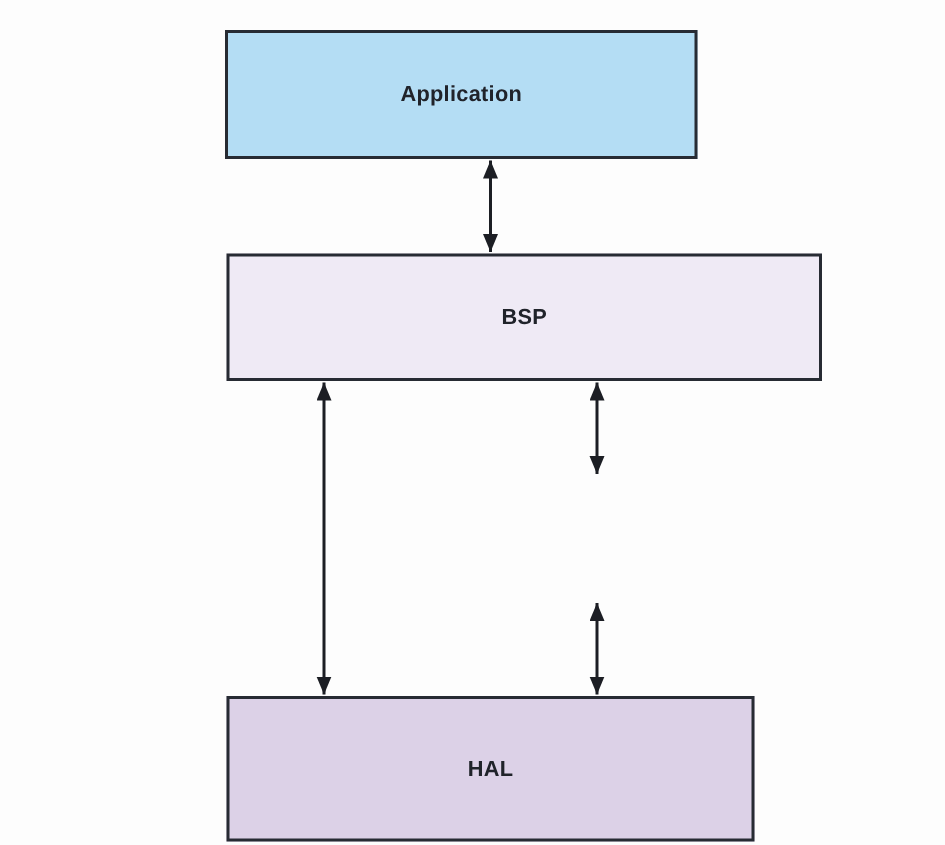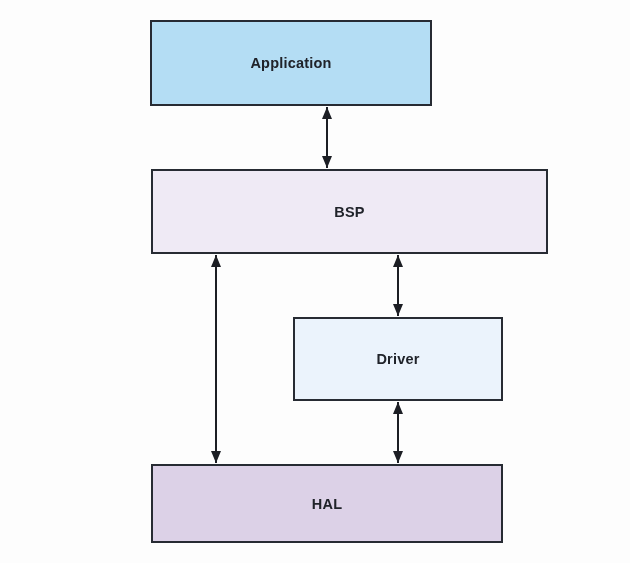--- a/index.html
+++ b/index.html
@@ -25,24 +25,24 @@
     display: flex;
     align-items: center;
     justify-content: center;
   }
   .box-label {
     color: var(--color-text, #20232a);
     font-size: 14.5px;
     font-weight: 700;
     letter-spacing: 0.2px;
   }
-  .box-application { left: 150px; top: 20px;  width: 282px; height: 86px; }
+  .box-application { left: 150px; top: 20px;  width: 315px; height: 86px; }
   .box-bsp         { left: 151px; top: 169px; width: 397px; height: 85px; }
   .box-driver      { left: 293px; top: 317px; width: 210px; height: 84px; }
-  .box-hal         { left: 151px; top: 464px; width: 352px; height: 79px; }
+  .box-hal         { left: 151px; top: 464px; width: 352px; height: 97px; }
   svg.arrows {
     position: absolute;
     left: 0;
     top: 0;
     pointer-events: none;
   }
   svg.arrows line {
     stroke-width: 2px;
   }
 </style>
@@ -64,21 +64,18 @@
   </svg>
 
   <div class="box box-application" style="background-color: rgb(180, 221, 244);">
     <span class="box-label">Application</span>
   </div>
 
   <div class="box box-bsp" style="background-color: rgb(239, 234, 245);">
     <span class="box-label">BSP</span>
   </div>
 
-  <div class="box box-driver" style="background-color: rgb(235, 243, 252);">
-    <span class="box-label">Driver</span>
-  </div>
 
   <div class="box box-hal" style="background-color: rgb(220, 209, 231);">
     <span class="box-label">HAL</span>
   </div>
 
 </div>
 
 </body></html>

